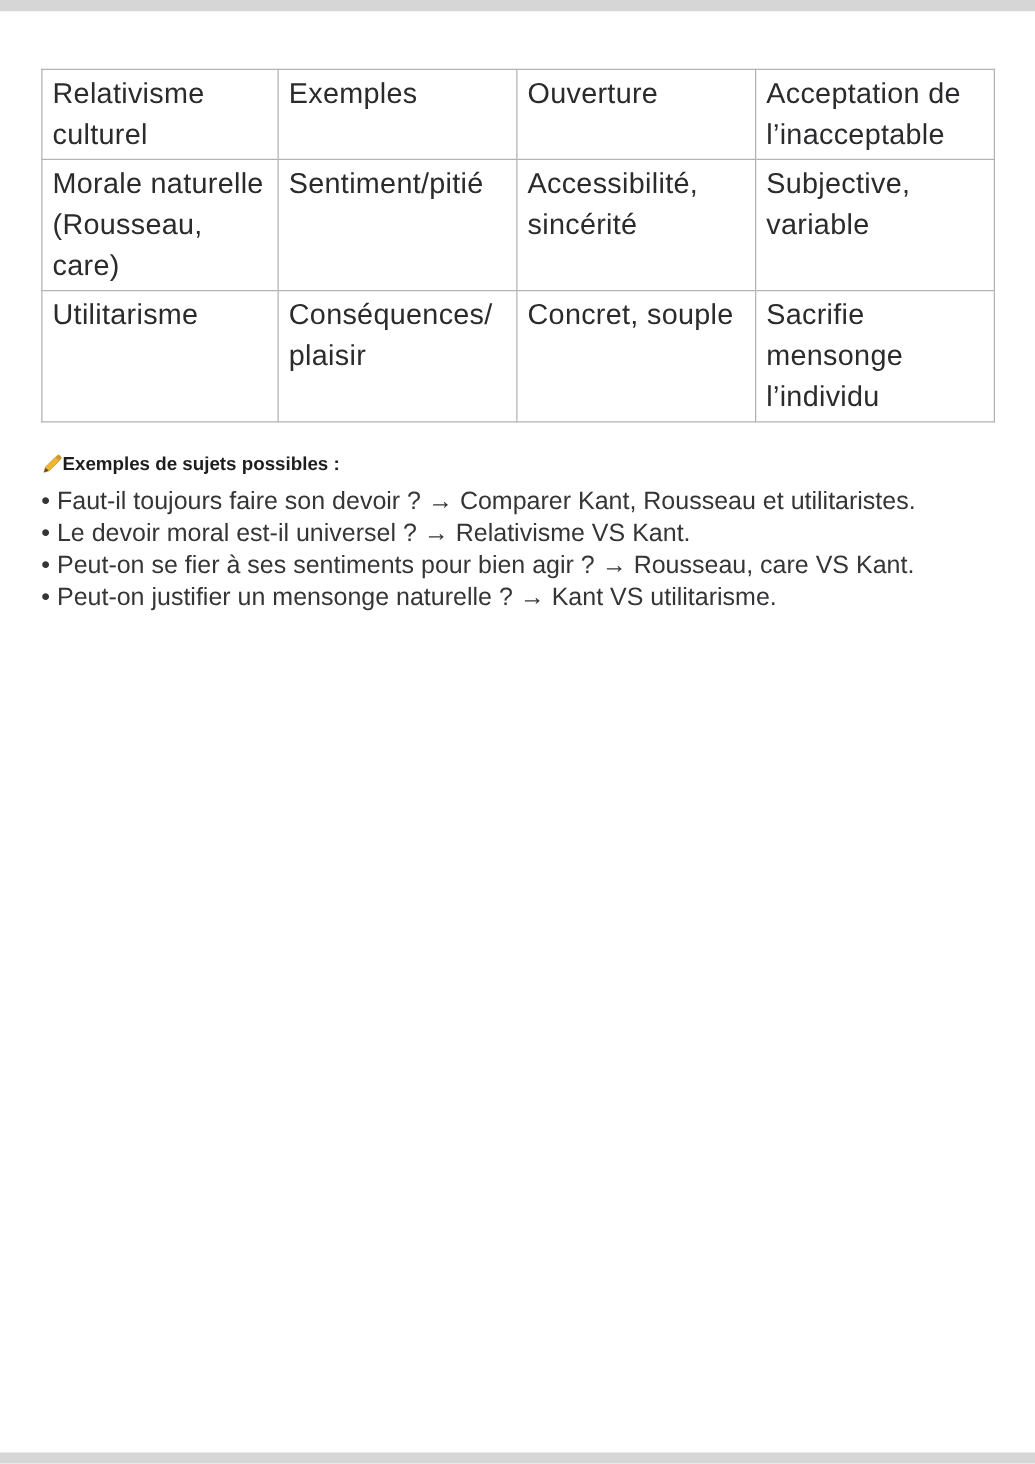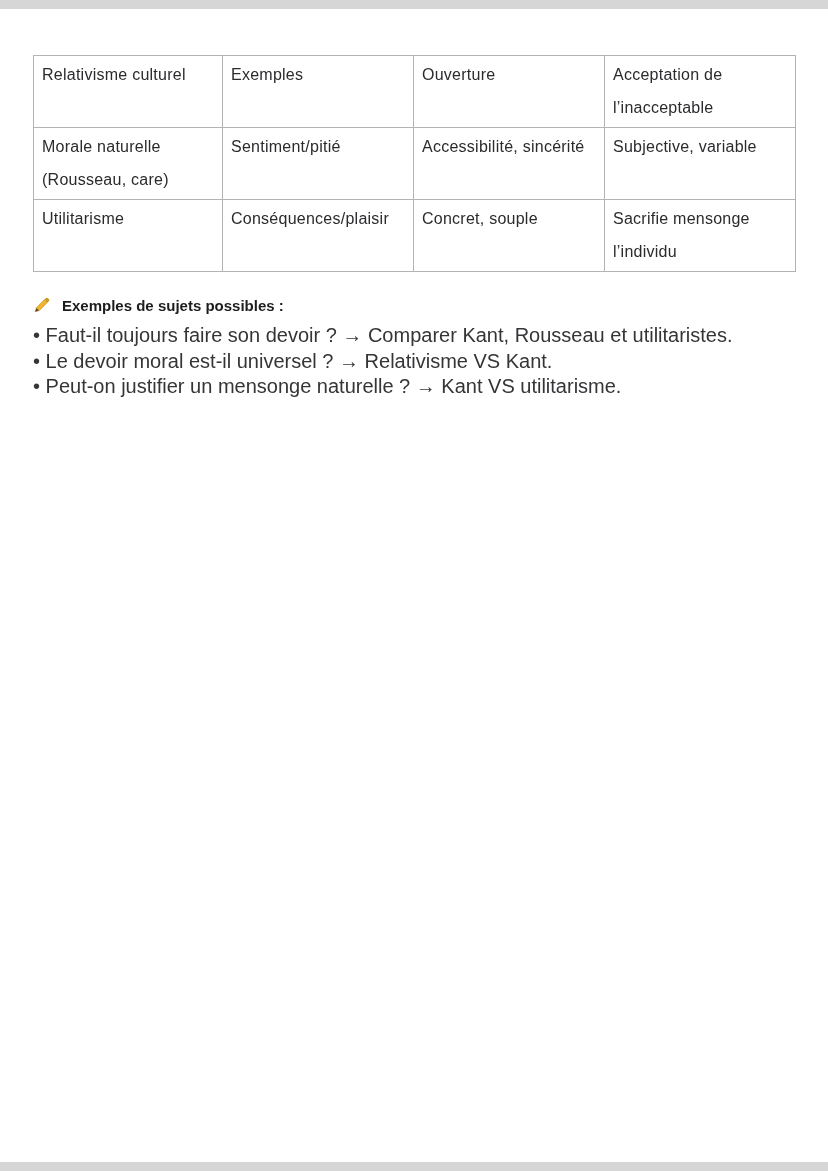--- a/index.html
+++ b/index.html
@@ -26,34 +26,34 @@
   }
 
   table.phil-table {
     border-collapse: collapse;
     table-layout: fixed;
     width: 762px;
     background: #ffffff;
   }
   table.phil-table td {
     border: 1px solid #b3b3b5;
-    font-size: 16px;
+    font-size: 23px;
     line-height: 33px;
     letter-spacing: 0.25px;
     color: #2b2b2e;
     padding: 2px 8px 3px 8px;
     vertical-align: top;
     overflow-wrap: break-word;
   }
 
   .notes { margin-top: 24px; }
   .notes-heading {
     display: flex;
     align-items: center;
-    gap: 12px;
+    gap: 0;
     font-size: 15px;
     font-weight: bold;
     color: #1d1d1f;
     line-height: 19px;
   }
   .notes-heading .icon { display: inline-flex; width: 17px; height: 17px; }
   .subjects-list {
     list-style: none;
     margin-top: 8px;
   }
@@ -107,19 +107,20 @@
           <path d="M2.2 14.8 L3.4 10.6 L11.4 2.6 L14.4 5.6 L6.4 13.6 Z" fill="#f0b42e" stroke="#c79a2c" stroke-width="0.6"></path>
           <path d="M2.2 14.8 L3.5 11.1 L5.9 13.5 Z" fill="#5a4634"></path>
           <path d="M11.4 2.6 L13.1 0.9 Q13.8 0.2 14.9 1.3 L15.7 2.1 Q16.8 3.2 16.1 3.9 L14.4 5.6 Z" fill="#c79a2c"></path>
         </svg>
       </span>
       <span>Exemples de sujets possibles :</span>
     </div>
     <ul class="subjects-list">
         <li>Faut-il toujours faire son devoir ? → Comparer Kant, Rousseau et utilitaristes.</li>
         <li>Le devoir moral est-il universel ? → Relativisme VS Kant.</li>
+        <li>Peut-on se fier à ses sentiments pour bien agir ? → Rousseau, care VS Kant.</li>
         <li>Peut-on justifier un mensonge naturelle ? → Kant VS utilitarisme.</li>
       </ul>
   </div>
 
 </div>
 
 <div class="page-edge bottom"></div>
 
 </body></html>

